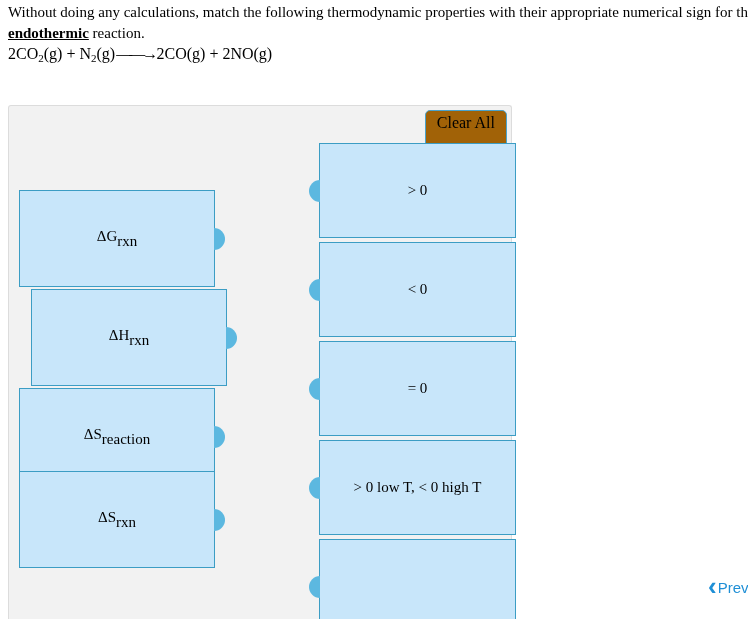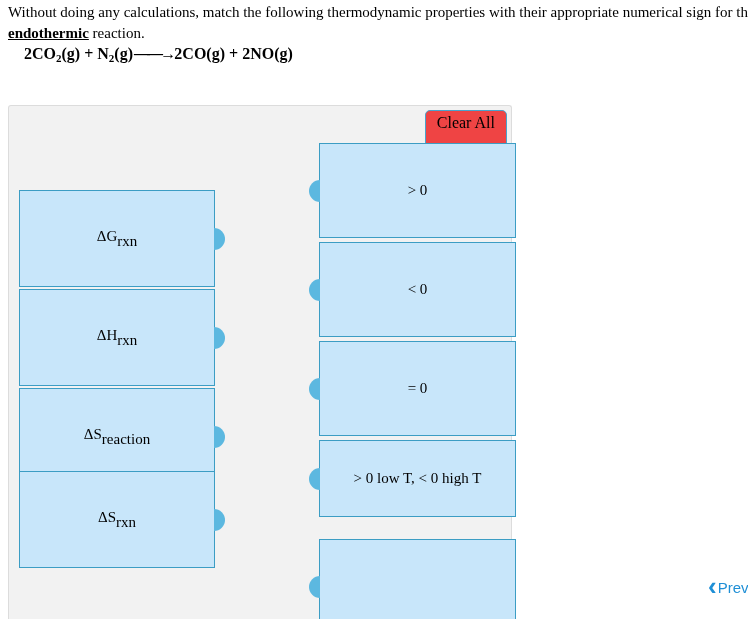--- a/index.html
+++ b/index.html
@@ -23,24 +23,24 @@
     top: 2px;
     width: 760px;
     font-size: 15px;
     line-height: 21px;
     white-space: nowrap;
   }
   #question-text .bold { font-weight: bold; text-decoration: underline; }
 
   #reaction-equation {
     position: absolute;
-    left: 24px;
+    left: 8px;
     top: 45px;
     font-size: 16px;
-    font-weight: bold;
+    font-weight: normal;
     white-space: nowrap;
   }
   #reaction-equation sub {
     font-size: 11px;
     vertical-align: -0.28em;
   }
   .arrow-long {
     letter-spacing: -0.18em;
     display: inline-block;
     padding: 0 1px;
@@ -58,21 +58,21 @@
     border-bottom: none;
     border-radius: 3px 3px 0 0;
     box-sizing: border-box;
   }
 
   
   #clear-all-button {
     position: absolute;
     right: 4px;
     top: 4px;
-    background: #ef4444;
+    background: #a16207;
     border: 1px solid #4aa3cc;
     border-radius: 5px;
     padding: 4px 11px 21px 11px;
     font-family: "Liberation Serif", "DejaVu Serif", serif;
     font-size: 16px;
     color: #000;
     cursor: pointer;
     line-height: 1.05;
   }
 
@@ -162,21 +162,21 @@
 
 <div id="matching-panel">
 
   <button id="clear-all-button">Clear All</button>
 
   <div class="tile col-left" style="top:84px; height:97px;">
     <span class="tile-label"><span>ΔG</span><sub>rxn</sub></span>
     <span class="nub right"></span>
   </div>
 
-  <div class="tile col-left" style="top:183px; height:97px;">
+  <div class="tile col-left" style="top:183px; height:97px;margin-left:12px;">
     <span class="tile-label"><span>ΔH</span><sub>rxn</sub></span>
     <span class="nub right"></span>
   </div>
 
   <div class="tile col-left" style="top:282px; height:97px;">
     <span class="tile-label"><span>ΔS</span><sub>reaction</sub></span>
     <span class="nub right"></span>
   </div>
 
   <div class="tile col-left" style="top:365px; height:97px;">
@@ -192,21 +192,21 @@
   <div class="tile col-right" style="top:136px; height:95px;">
     <span class="tile-label">&lt; 0</span>
     <span class="nub left"></span>
   </div>
 
   <div class="tile col-right" style="top:235px; height:95px;">
     <span class="tile-label">= 0</span>
     <span class="nub left"></span>
   </div>
 
-  <div class="tile col-right" style="top:334px; height:77px;">
+  <div class="tile col-right" style="top:334px; height:95px;">
     <span class="tile-label">&gt; 0 low T, &lt; 0 high T</span>
     <span class="nub left"></span>
   </div>
 
   <div class="tile col-right" style="top:433px; height:95px;">
     <span class="nub left"></span>
   </div>
 
 </div>
 

